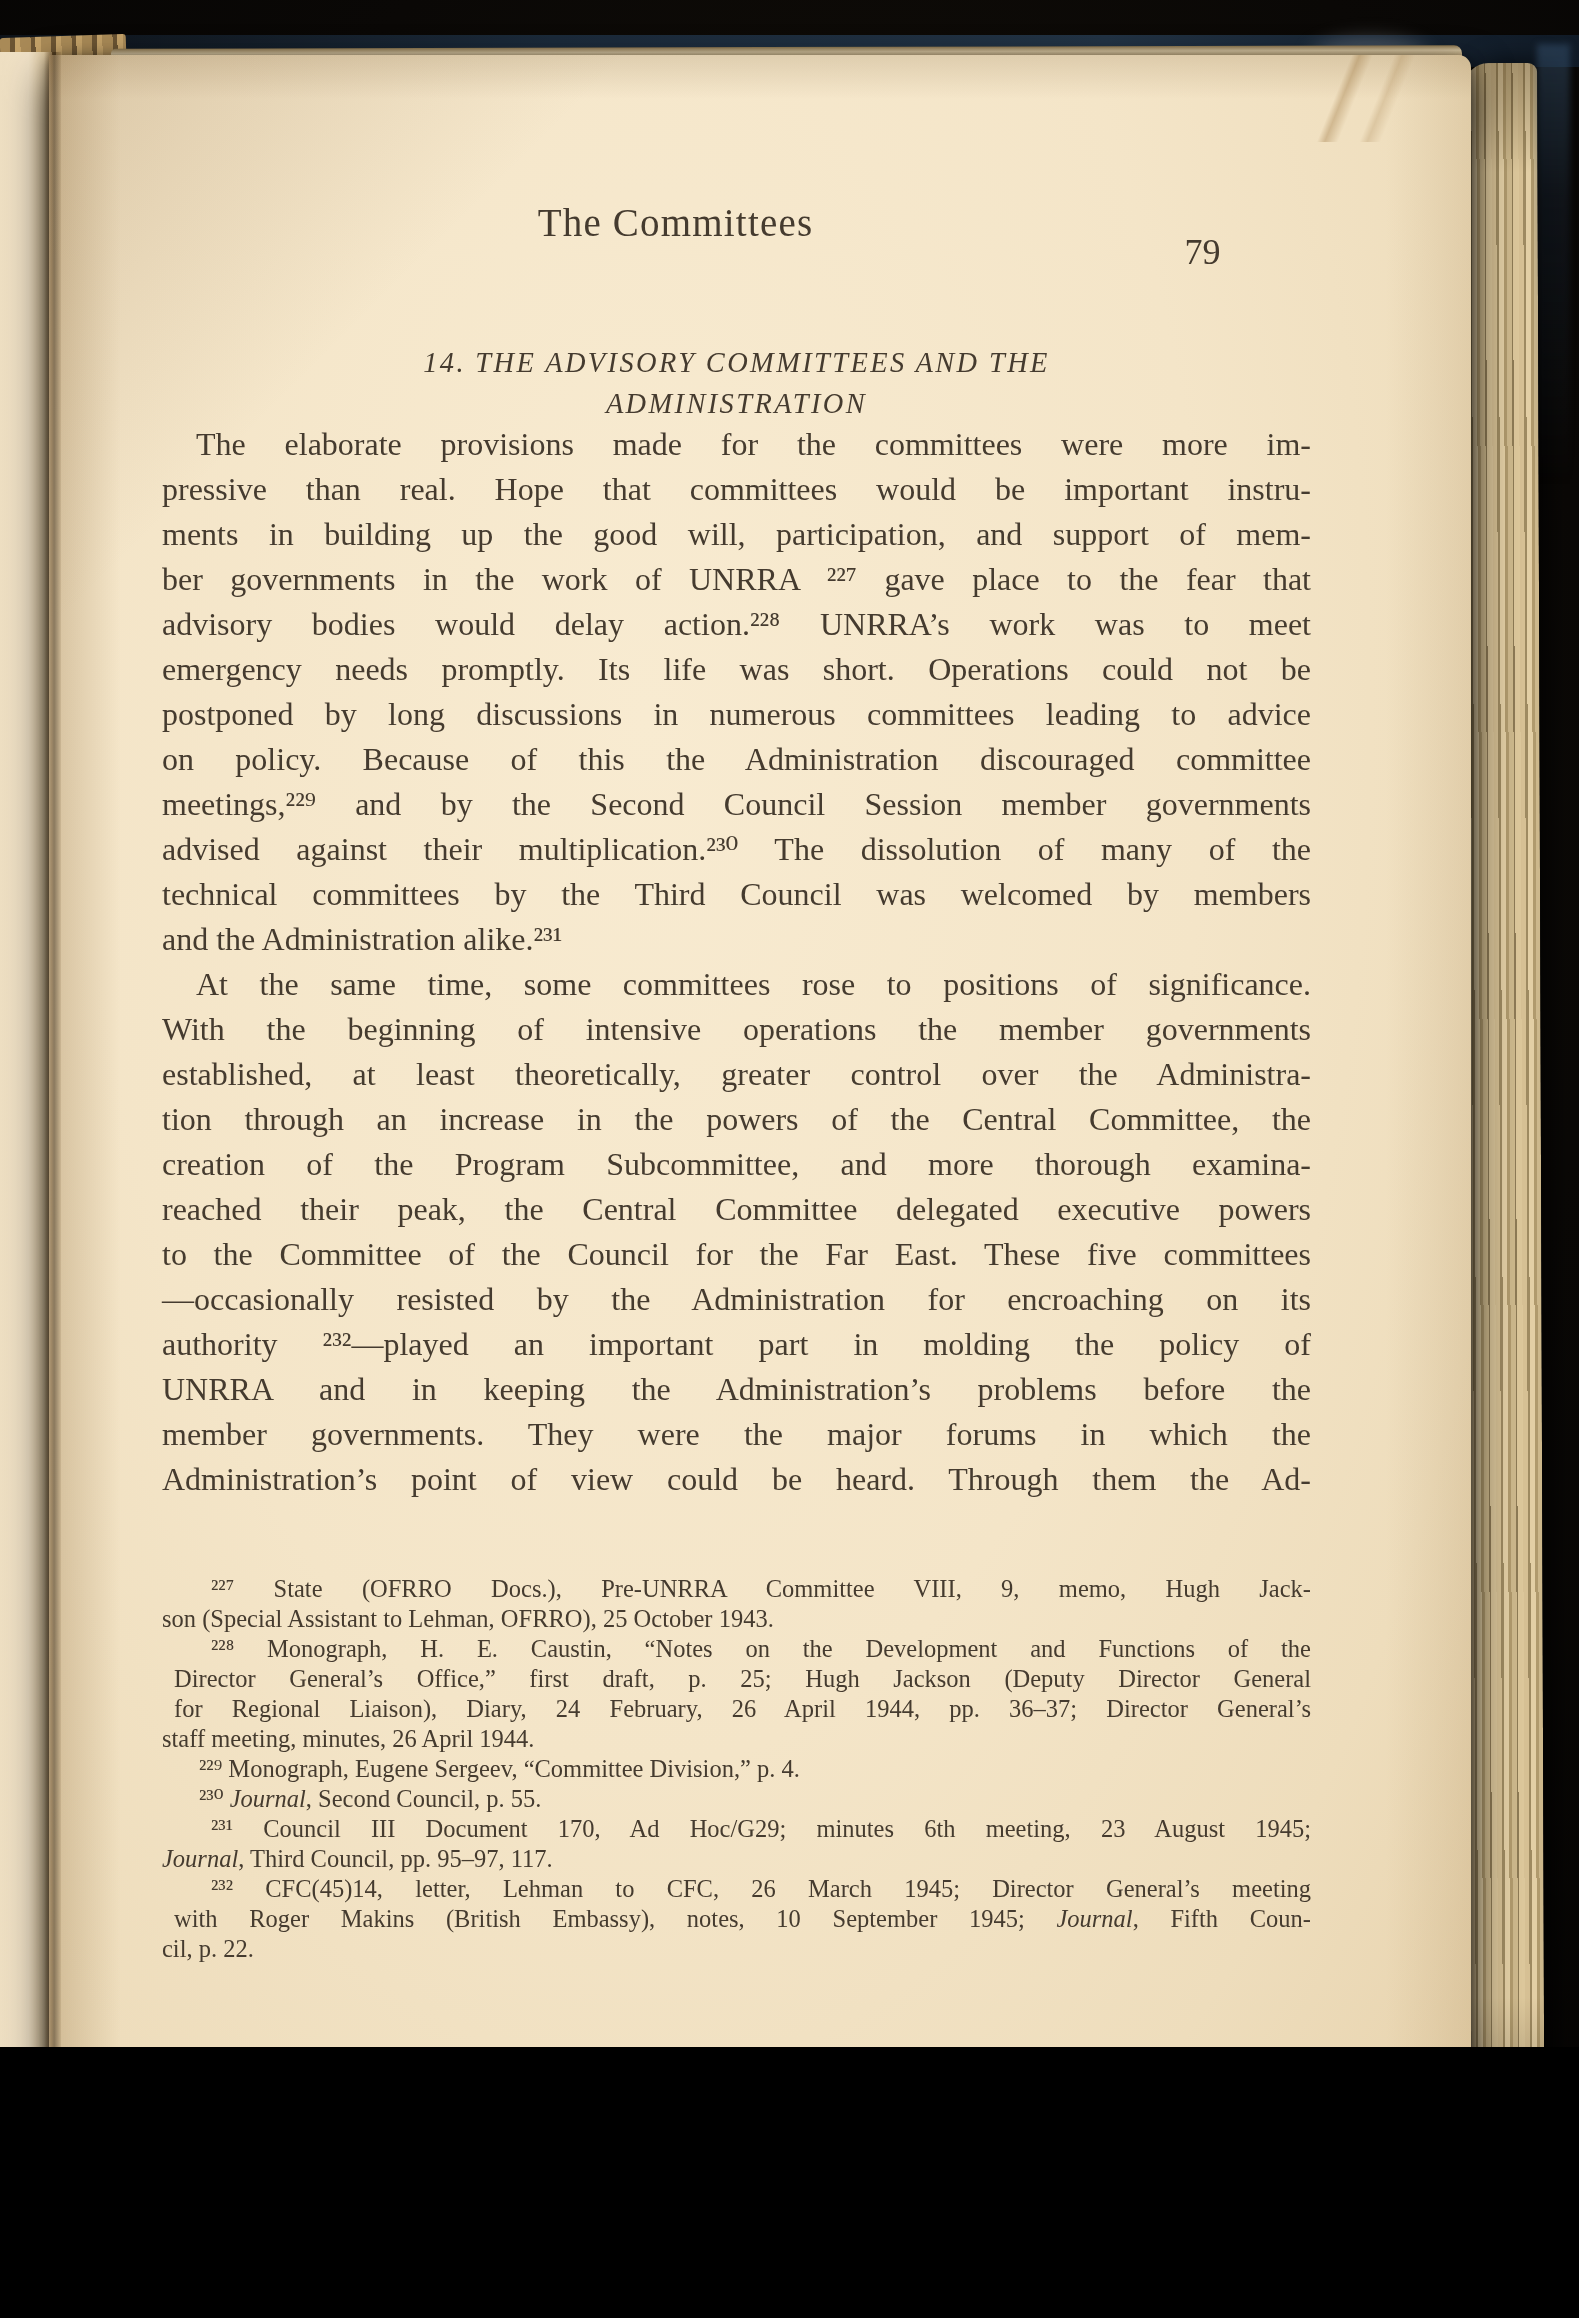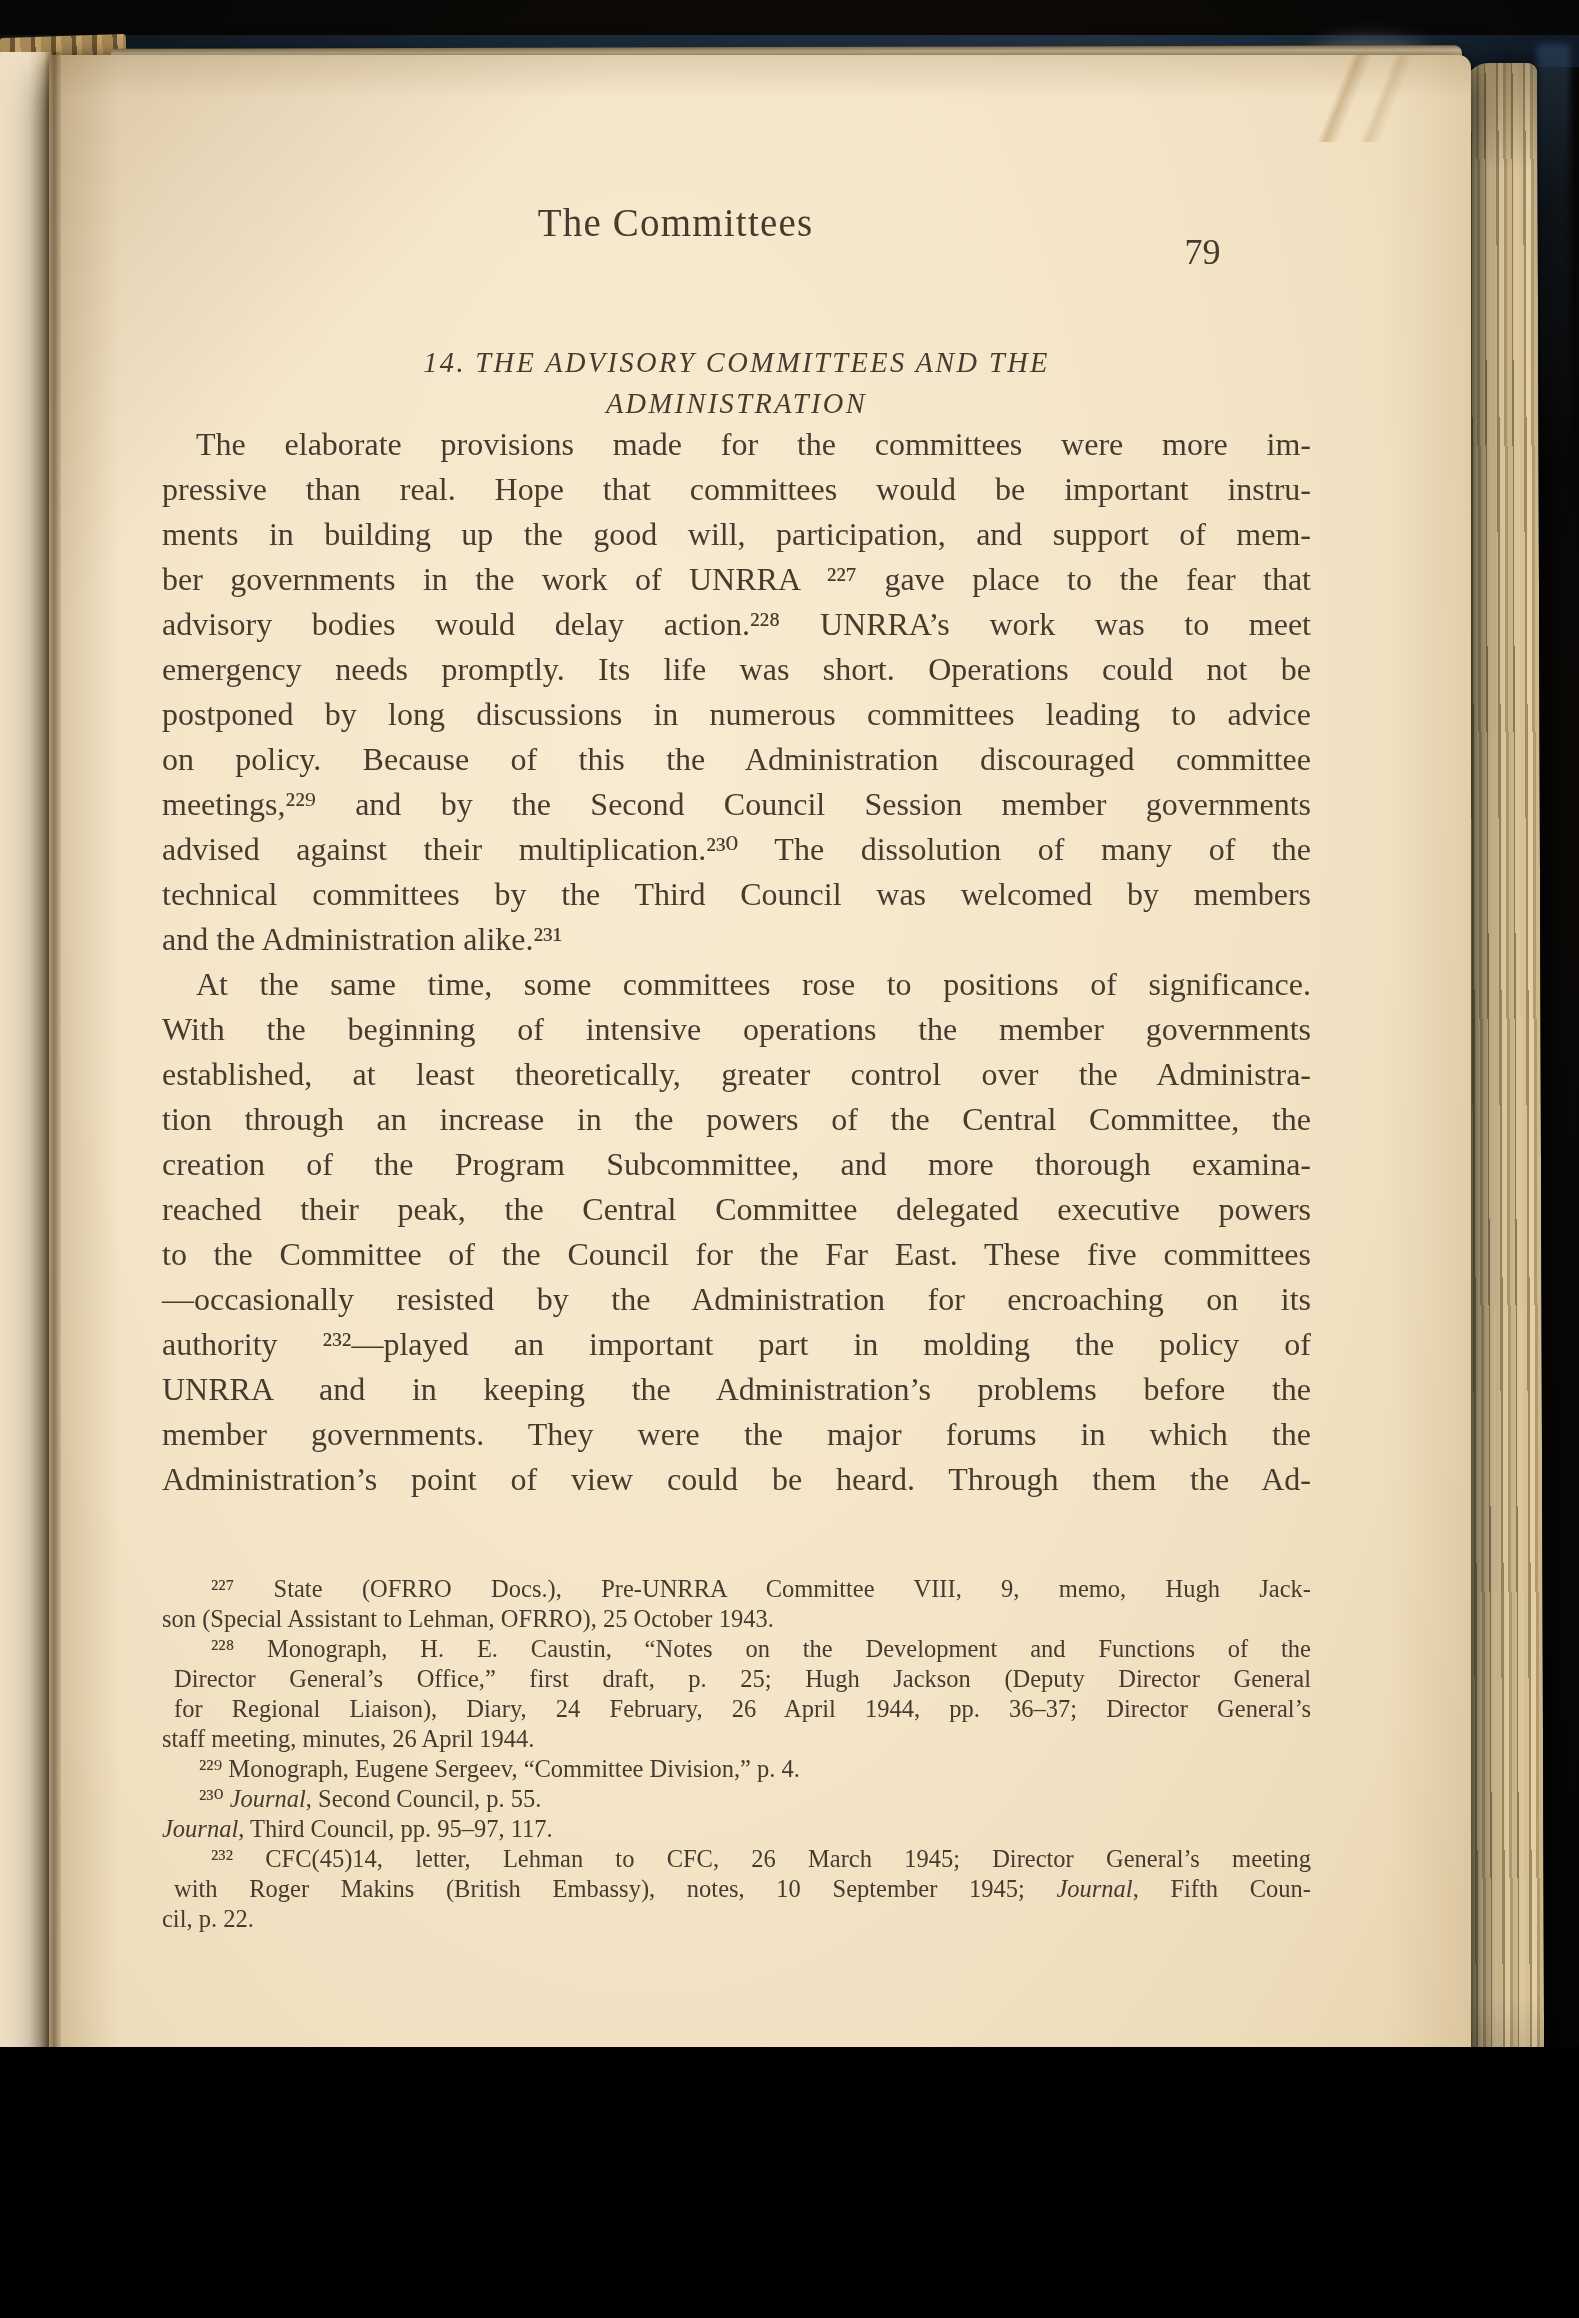--- a/index.html
+++ b/index.html
@@ -172,20 +172,23 @@
       </div>
       <div class="fl">
         <span>staff meeting, minutes, 26 April 1944.</span><span class="it-seg"></span><span></span>
       </div>
       <div class="fl ind">
         <span>²²⁹ Monograph, Eugene Sergeev, “Committee Division,” p. 4.</span><span class="it-seg"></span><span></span>
       </div>
       <div class="fl ind">
         <span>²³⁰ </span><span class="it-seg">Journal</span><span>, Second Council, p. 55.</span>
       </div>
+      <div class="fl j ind">
+        <span>²³¹ Council III Document 170, Ad Hoc/G29; minutes 6th meeting, 23 August 1945;</span><span class="it-seg"></span><span></span>
+      </div>
       <div class="fl">
         <span></span><span class="it-seg">Journal</span><span>, Third Council, pp. 95–97, 117.</span>
       </div>
       <div class="fl j ind">
         <span>²³² CFC(45)14, letter, Lehman to CFC, 26 March 1945; Director General’s meeting</span><span class="it-seg"></span><span></span>
       </div>
       <div class="fl j">
         <span>with Roger Makins (British Embassy), notes, 10 September 1945; </span><span class="it-seg">Journal</span><span>, Fifth Coun-</span>
       </div>
       <div class="fl">

